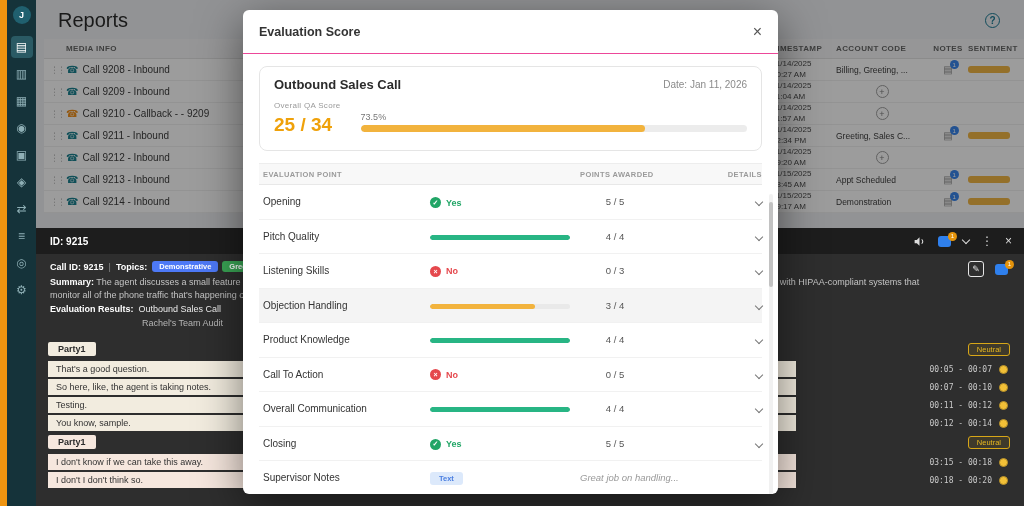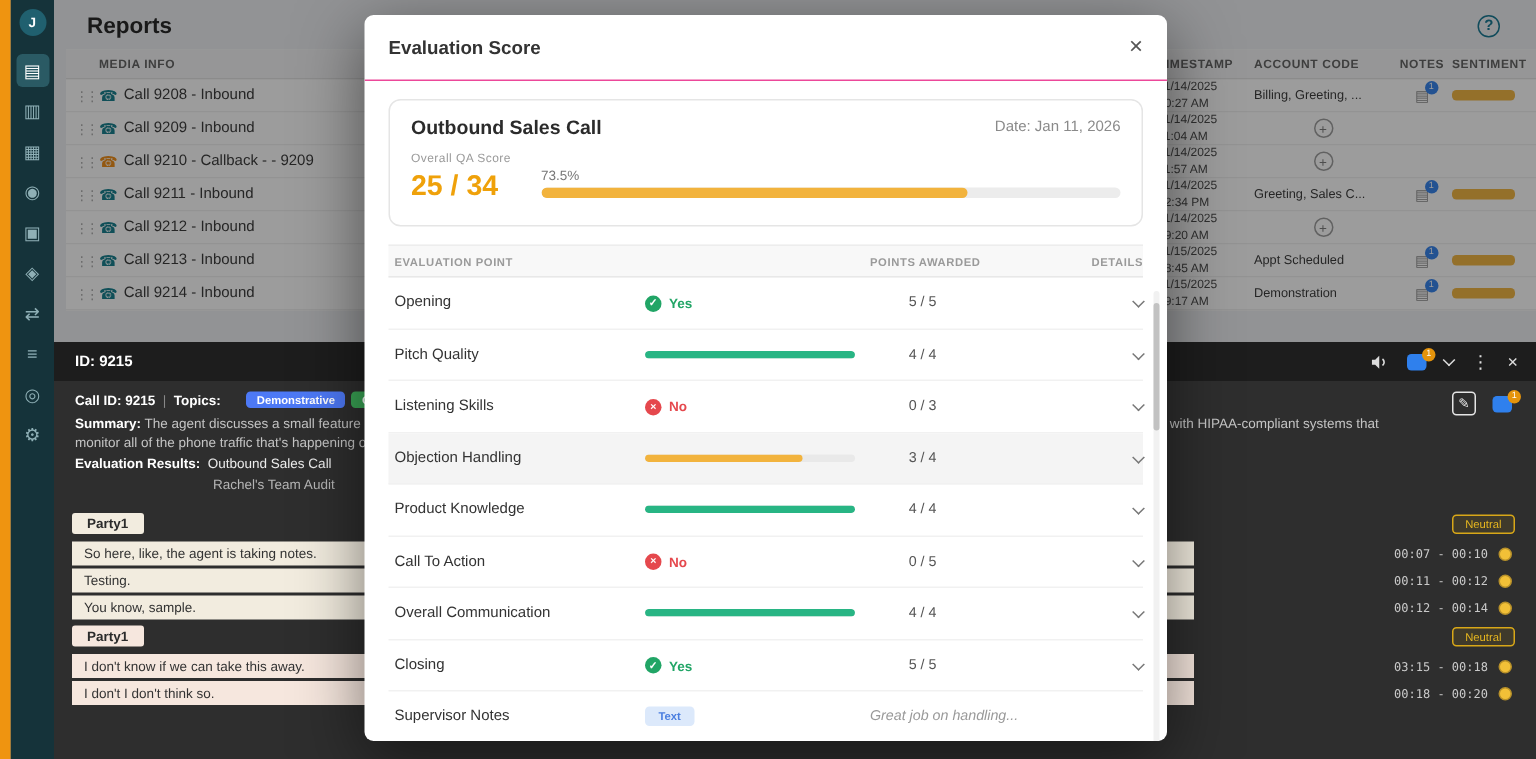--- a/index.html
+++ b/index.html
@@ -11,21 +11,21 @@
 
 .accent{position:absolute;left:0;top:0;width:7px;height:100%;background:#ef9410;z-index:6}
 .sidebar{position:absolute;left:7px;top:0;width:29px;height:100%;background:#15333a;z-index:5;display:flex;flex-direction:column;align-items:center;padding-top:6px}
 .avatar{width:18px;height:18px;border-radius:50%;background:#20606f;color:#fff;font-size:9px;font-weight:bold;display:flex;align-items:center;justify-content:center;margin-bottom:12px}
 .sb-item{width:22px;height:22px;border-radius:4px;color:#8fb0b6;font-size:12px;display:flex;align-items:center;justify-content:center;margin-bottom:5px;cursor:pointer}
 .sb-item.active{background:#2a5a64;color:#fff}
 
 
 .page-top{position:absolute;left:36px;top:0;right:0;height:228px;background:#eef0f3;z-index:1}
 .page-header{display:flex;align-items:center;justify-content:space-between;padding:9px 24px 7px 22px}
-.page-title{font-size:15px;font-weight:bold;color:#1e1e1e}
+.page-title{font-size:20px;font-weight:normal;color:#1e1e1e}
 .help{width:15px;height:15px;border-radius:50%;border:1.5px solid #0f7490;color:#0f7490;font-size:10px;font-weight:bold;display:flex;align-items:center;justify-content:center}
 .table-card{margin-left:8px;background:#fff;overflow:hidden}
 .thead{display:flex;align-items:center;height:20px;background:#f4f5f6;border-bottom:1px solid #e2e2e2;font-size:8px;font-weight:bold;color:#5d5d5d;letter-spacing:.4px}
 .th-media{padding-left:22px}
 .col-ts{width:64px}.col-acct{width:92px}.col-notes{width:40px;text-align:center}.col-sent{width:56px}
 .mrow{display:flex;align-items:center;height:22px;border-bottom:1px solid #efefef;font-size:10px;color:#333;background:#fff}
 .drag{color:#a9a9a9;font-size:9px;letter-spacing:-2px;width:14px;text-align:center;margin-left:6px}
 .phn{font-size:10px;margin:0 4px 0 2px}
 .phn.inbound{color:#0e7b8a}.phn.callback{color:#ef8a10}
 .lbl{width:166px;white-space:nowrap;overflow:hidden}
@@ -295,21 +295,21 @@
       <span class="pico">⋮</span>
       <span class="pico">×</span>
     </div>
 
     <div class="detail">
       <div class="dline">
         <span class="dlabel">Call ID: 9215</span>
         <span class="dsep">|</span>
         <span class="dlabel">Topics:</span>
         <span style="display:flex;gap:4px">
-            <span class="chip" style="background: rgb(77, 121, 246); margin-left: 12px;">Demonstrative</span>
+            <span class="chip" style="background: rgb(77, 121, 246);">Demonstrative</span>
             <span class="chip" style="background: rgb(58, 166, 85);">Greeting</span>
             <span class="chip" style="background: rgb(240, 84, 56);">Refill</span>
           </span>
       </div>
       <div class="dsummary">
         <span class="dlabel">Summary:</span>
         <span>The agent discusses a small feature request with the software that can record calls and provide reports, but the reporting system is HIPAA-compliant and HIPAA-compliant, with HIPAA-compliant systems that monitor all of the phone traffic that's happening on the phone system.</span>
       </div>
       <div class="dline">
         <span class="dlabel">Evaluation Results:</span>
@@ -326,20 +326,26 @@
       </div>
     </div>
 
     <div class="transcript">
         <div class="tg-head">
           <span class="tg-name" style="background: rgb(242, 236, 223);">Party1</span>
           <span class="sp"></span>
           <span class="tg-chip">Neutral</span>
         </div>
         <div class="tline">
+          <div class="tl-text" style="background: rgb(242, 236, 223);">That's a good question.</div>
+          <span class="sp"></span>
+          <span class="tl-time">00:05 - 00:07</span>
+          <span class="tl-face"></span>
+        </div>
+        <div class="tline">
           <div class="tl-text" style="background: rgb(242, 236, 223);">So here, like, the agent is taking notes.</div>
           <span class="sp"></span>
           <span class="tl-time">00:07 - 00:10</span>
           <span class="tl-face"></span>
         </div>
         <div class="tline">
           <div class="tl-text" style="background: rgb(242, 236, 223);">Testing.</div>
           <span class="sp"></span>
           <span class="tl-time">00:11 - 00:12</span>
           <span class="tl-face"></span>

